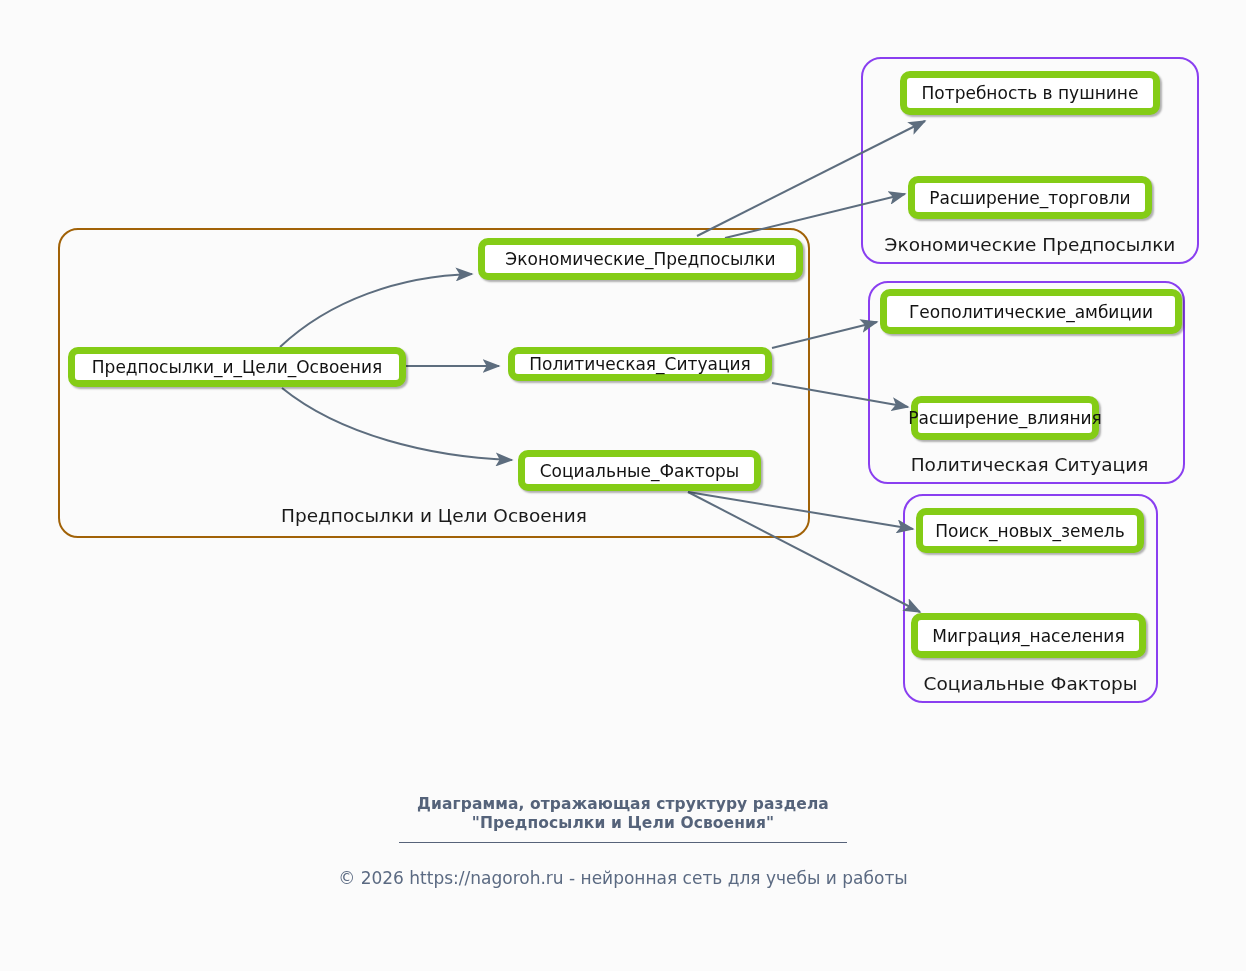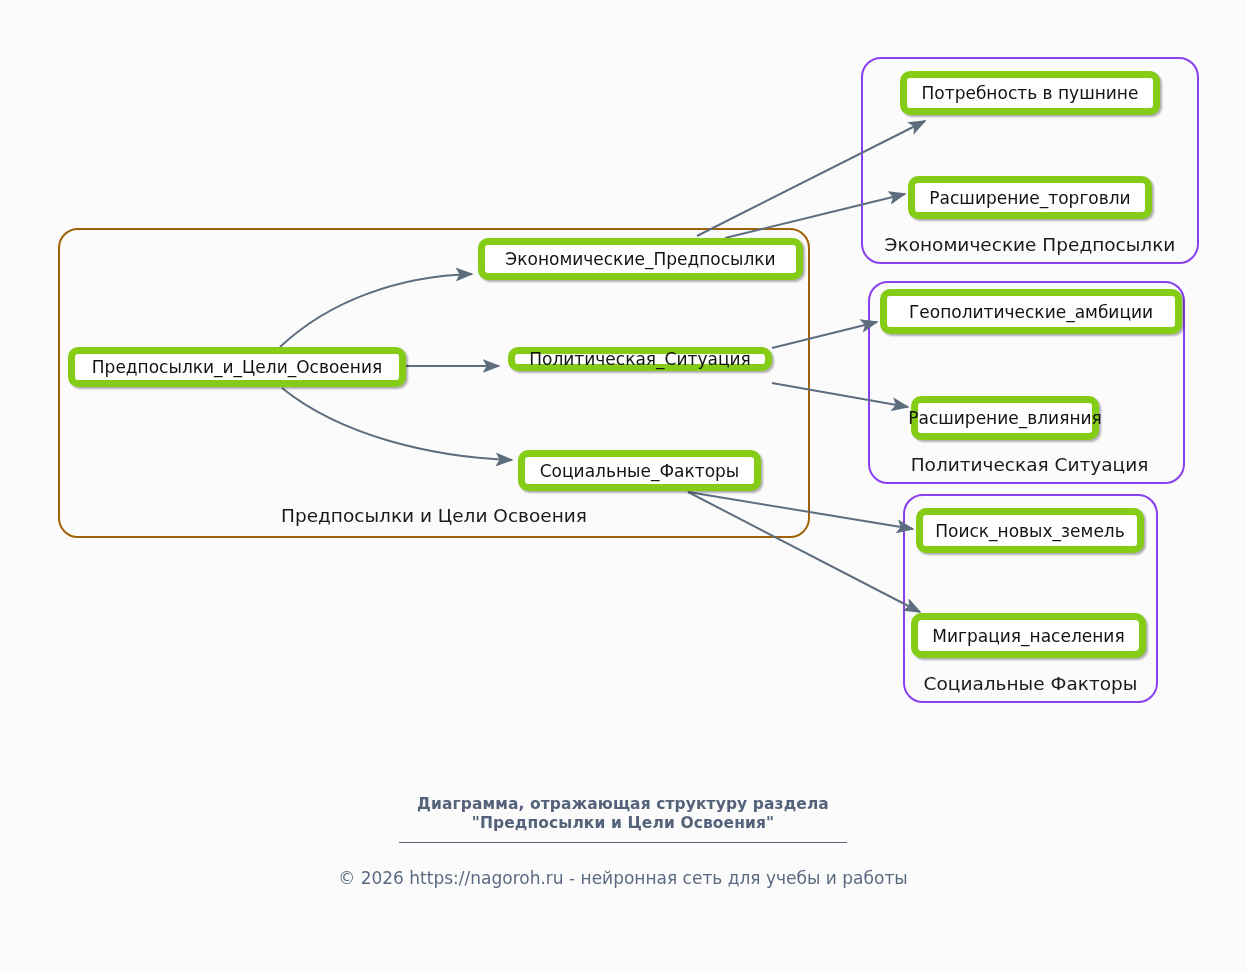--- a/index.html
+++ b/index.html
@@ -150,35 +150,35 @@
 
     <path class="edge-path" marker-end="url(#arrowhead)" d="M 688,492 L 913,529"></path>
 
     <path class="edge-path" marker-end="url(#arrowhead)" d="M 688,492 L 920,612"></path>
   </svg>
 
   <div class="node" style="left:68px; top:347px; width:338px; height:40px;">Предпосылки_и_Цели_Освоения</div>
 
   <div class="node" style="left:478px; top:238px; width:325px; height:42px;">Экономические_Предпосылки</div>
 
-  <div class="node" style="left:508px; top:347px; width:264px; height:24px;">Политическая_Ситуация</div>
+  <div class="node" style="left:508px; top:347px; width:264px; height:34px;">Политическая_Ситуация</div>
 
   <div class="node" style="left:518px; top:450px; width:243px; height:41px;">Социальные_Факторы</div>
 
   <div class="node" style="left:900px; top:71px; width:260px; height:44px;">Потребность в пушнине</div>
 
   <div class="node" style="left:908px; top:176px; width:244px; height:43px;">Расширение_торговли</div>
 
   <div class="node" style="left:880px; top:289px; width:302px; height:45px;">Геополитические_амбиции</div>
 
   <div class="node" style="left:911px; top:396px; width:188px; height:44px;text-align:center;">Расширение_влияния</div>
 
   <div class="node" style="left:916px; top:508px; width:228px; height:45px;">Поиск_новых_земель</div>
 
-  <div class="node" style="left:911px; top:613px; width:235px; height:45px;border-radius:11px;">Миграция_населения</div>
+  <div class="node" style="left:911px; top:613px; width:235px; height:45px;">Миграция_населения</div>
 
 </div>
 
 <div id="footer">
   <div id="footer-title">
     <span>Диаграмма, отражающая структуру раздела</span>
     <span class="line2">"Предпосылки и Цели Освоения"</span>
   </div>
   <div id="footer-divider"></div>
   <div id="footer-copyright">© 2026 https://nagoroh.ru - нейронная сеть для учебы и работы</div>

